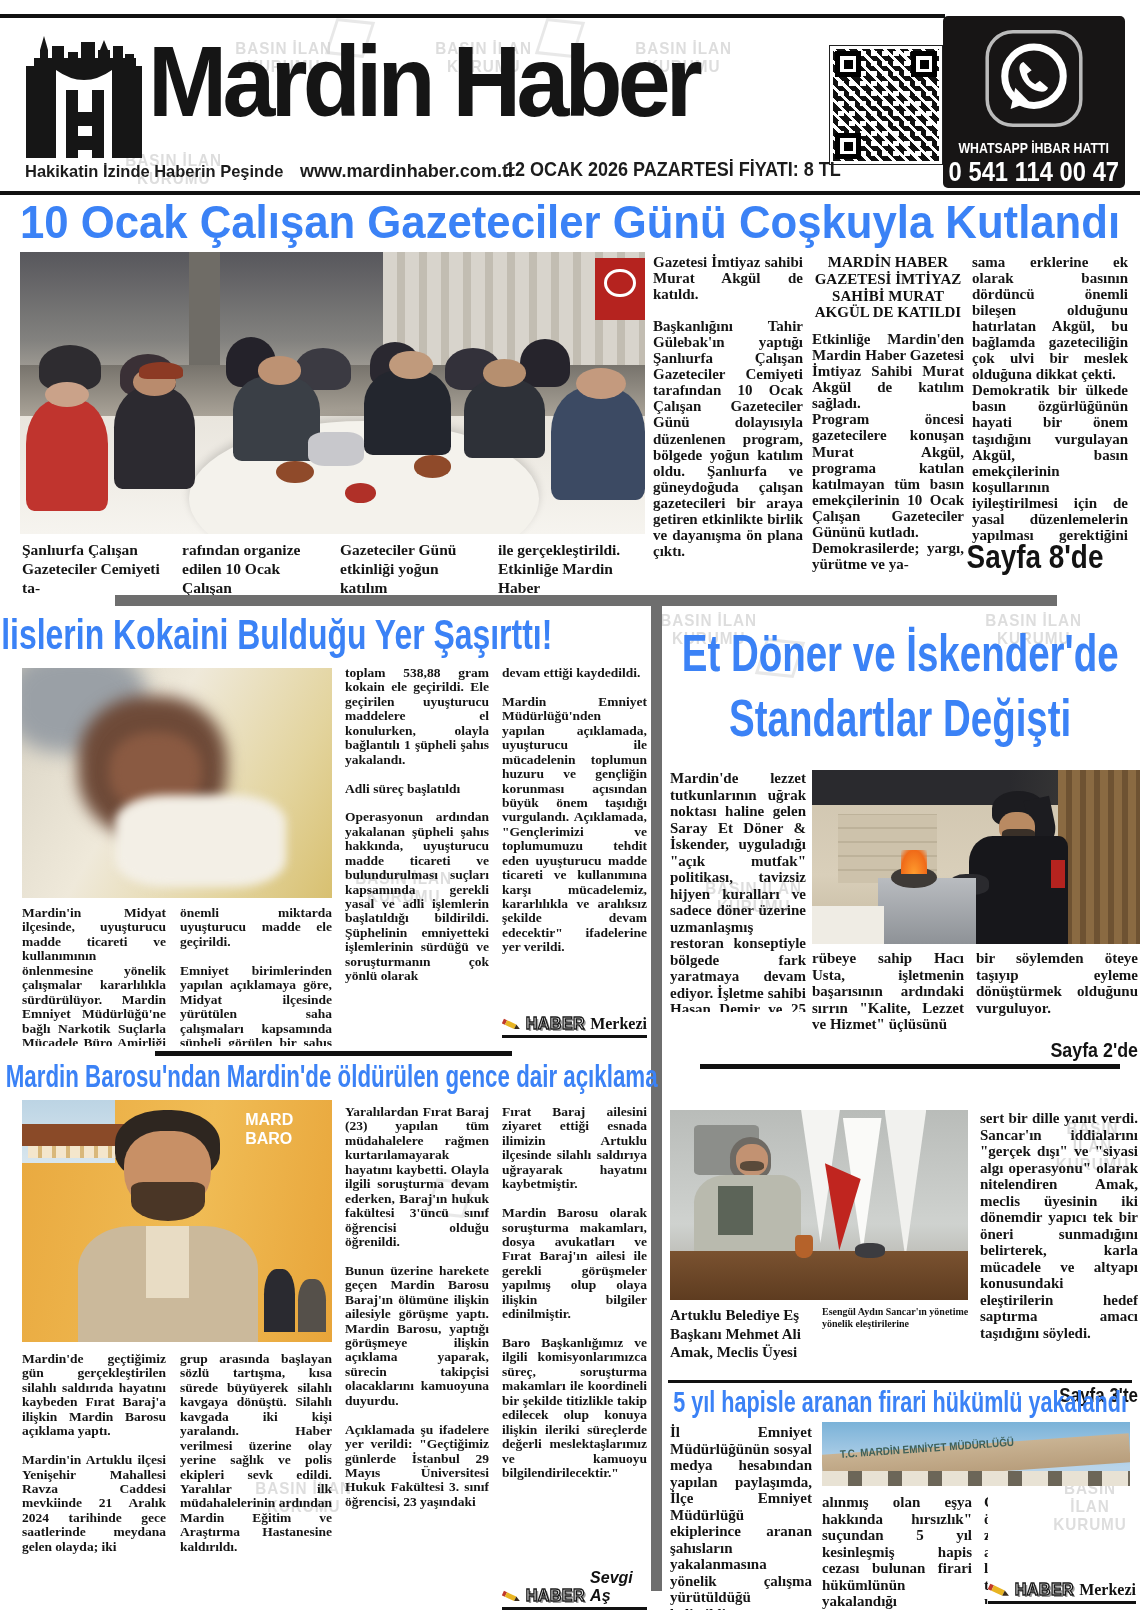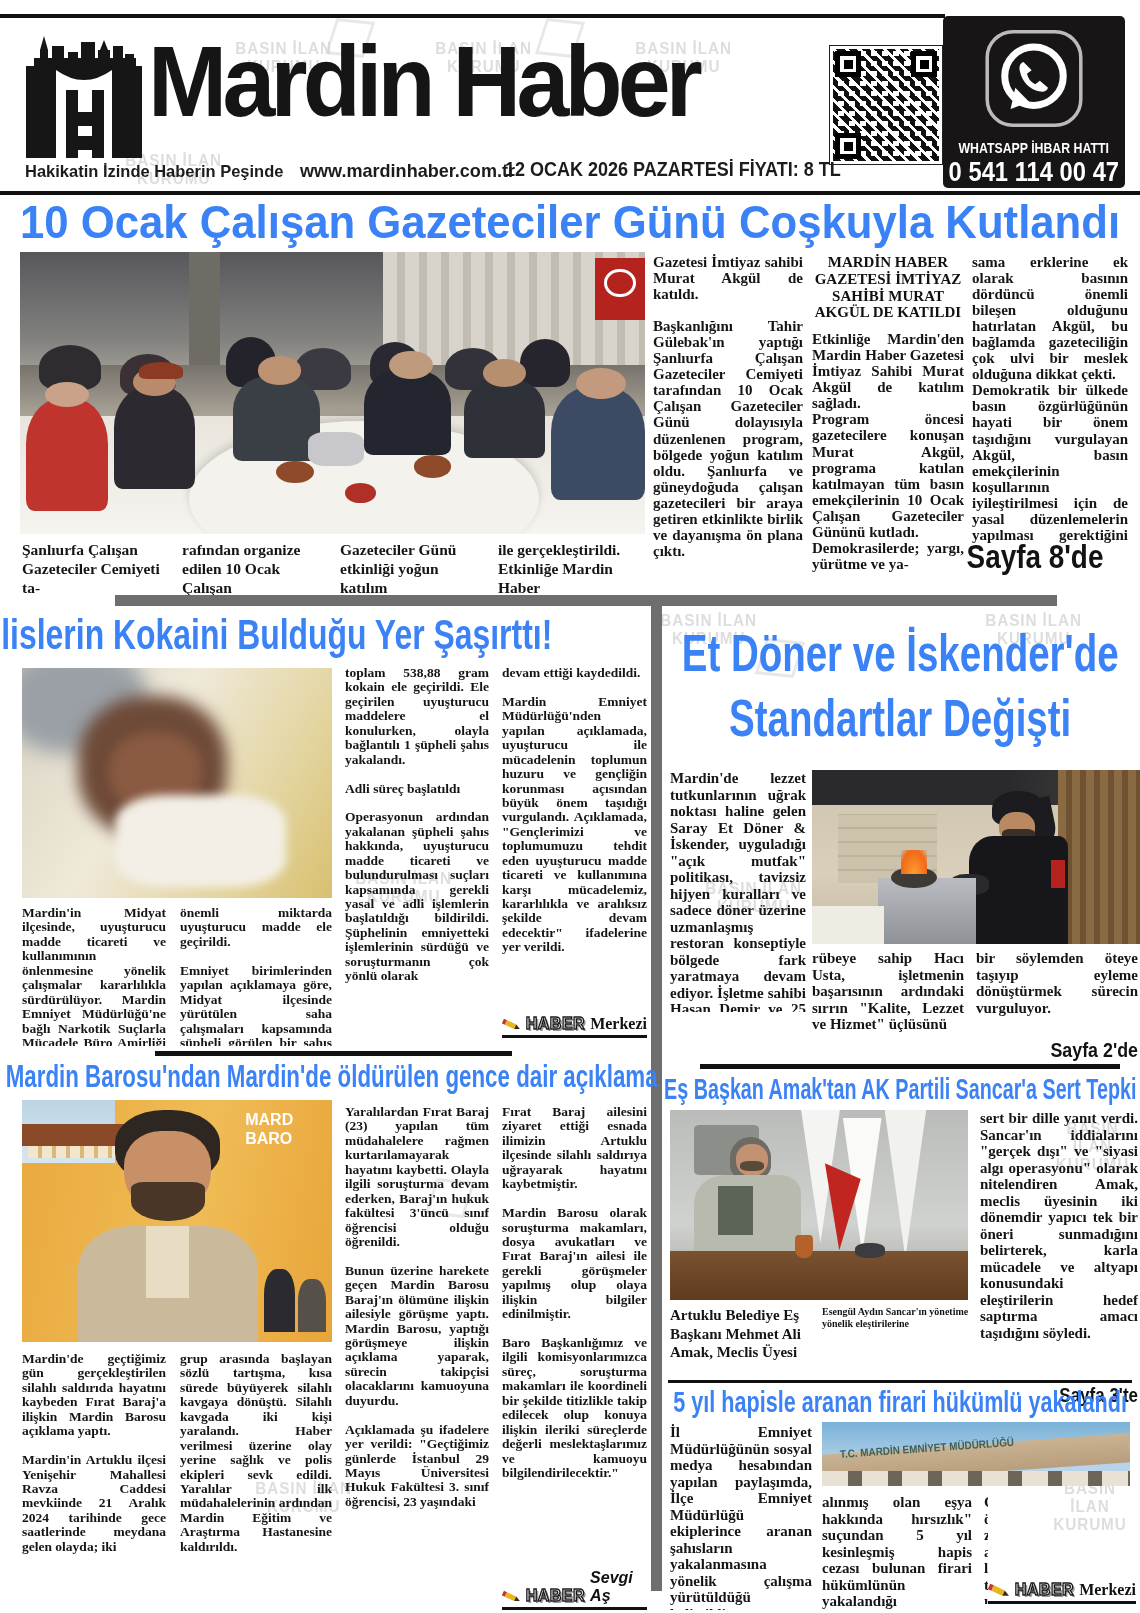--- a/index.html
+++ b/index.html
@@ -300,28 +300,25 @@
     <div style="left:48%;top:38%;width:30%;height:62%;background:#17171b;border-radius:24% 10% 0 0;"></div>
     <div style="left:73%;top:52%;width:4%;height:16%;background:#b5231f;"></div>
     <div style="left:42%;top:60%;width:12%;height:12%;background:#2a2a2e;border-radius:40%;"></div>
     <div style="left:20%;top:62%;width:30%;height:38%;background:linear-gradient(#b9bcc0,#8e9297);"></div>
     <div style="left:24%;top:56%;width:14%;height:12%;background:#3e3a36;border-radius:50%;"></div>
     <div style="left:27%;top:46%;width:8%;height:14%;background:radial-gradient(ellipse at bottom,#ff9d2e,#f06a18 70%,rgba(240,106,24,0));"></div>
     <div style="left:0;top:78%;width:22%;height:22%;background:#efece4;"></div>
   </div>
 
   <div class="coltext" style="left:812px;top:950px;width:152px;height:112px;font-size:15px;line-height:1.1;">rübeye sahip Hacı Usta, işletmenin başarısının ardındaki sırrın "Kalite, Lezzet ve Hizmet" üçlüsünü</div>
-  <div class="coltext" style="left:976px;top:950px;width:162px;height:84px;font-size:15px;line-height:1.1;">bir söylemden öteye taşıyıp eyleme dönüştürmek sürecin vurguluyor.</div>
+  <div class="coltext" style="left:976px;top:950px;width:162px;height:84px;font-size:15px;line-height:1.1;">bir söylemden öteye taşıyıp eyleme dönüştürmek olduğunu vurguluyor.</div>
   <div class="pageref abs" style="left:1020px;top:1038px;width:118px;font-size:21px;text-align:right;transform:scaleX(.85);transform-origin:right;">Sayfa 2'de</div>
 
   <div class="rule" style="left:700px;top:1064px;width:420px;height:5px;"></div>
 
-  <div class="headline" style="left:668px;top:1072px;width:464px;height:34px;font-size:29px;">
-    <span style="transform:scaleX(.68);">Eş Başkan Amak'tan AK Partili Sancar'a Sert Tepki</span>
-  </div>
 
   <div class="ph" style="left:670px;top:1110px;width:298px;height:190px;">
     <div style="left:0;top:0;width:100%;height:100%;background:linear-gradient(#b9bcb9,#cfd2cf 60%,#a9a49b);"></div>
     <div style="left:44%;top:0;width:13%;height:70%;background:#f4f4f2;clip-path:polygon(0 0,100% 0,50% 100%);"></div>
     <div style="left:58%;top:4%;width:13%;height:72%;background:#fafaf8;clip-path:polygon(0 0,100% 0,50% 100%);"></div>
     <div style="left:72%;top:0;width:14%;height:78%;background:#f1f1ee;clip-path:polygon(0 0,100% 0,50% 100%);"></div>
     <div style="left:52%;top:28%;width:12%;height:46%;background:#c0251f;clip-path:polygon(0 0,100% 18%,40% 100%);"></div>
     <div style="left:8%;top:8%;width:22%;height:26%;background:#8c8e8a;border-radius:8%;"></div>
     <div style="left:20%;top:14%;width:14%;height:22%;background:#6e6a64;border-radius:50% 50% 30% 30%;"></div>
     <div style="left:22%;top:18%;width:11%;height:17%;background:#c29272;border-radius:45%;"></div>

